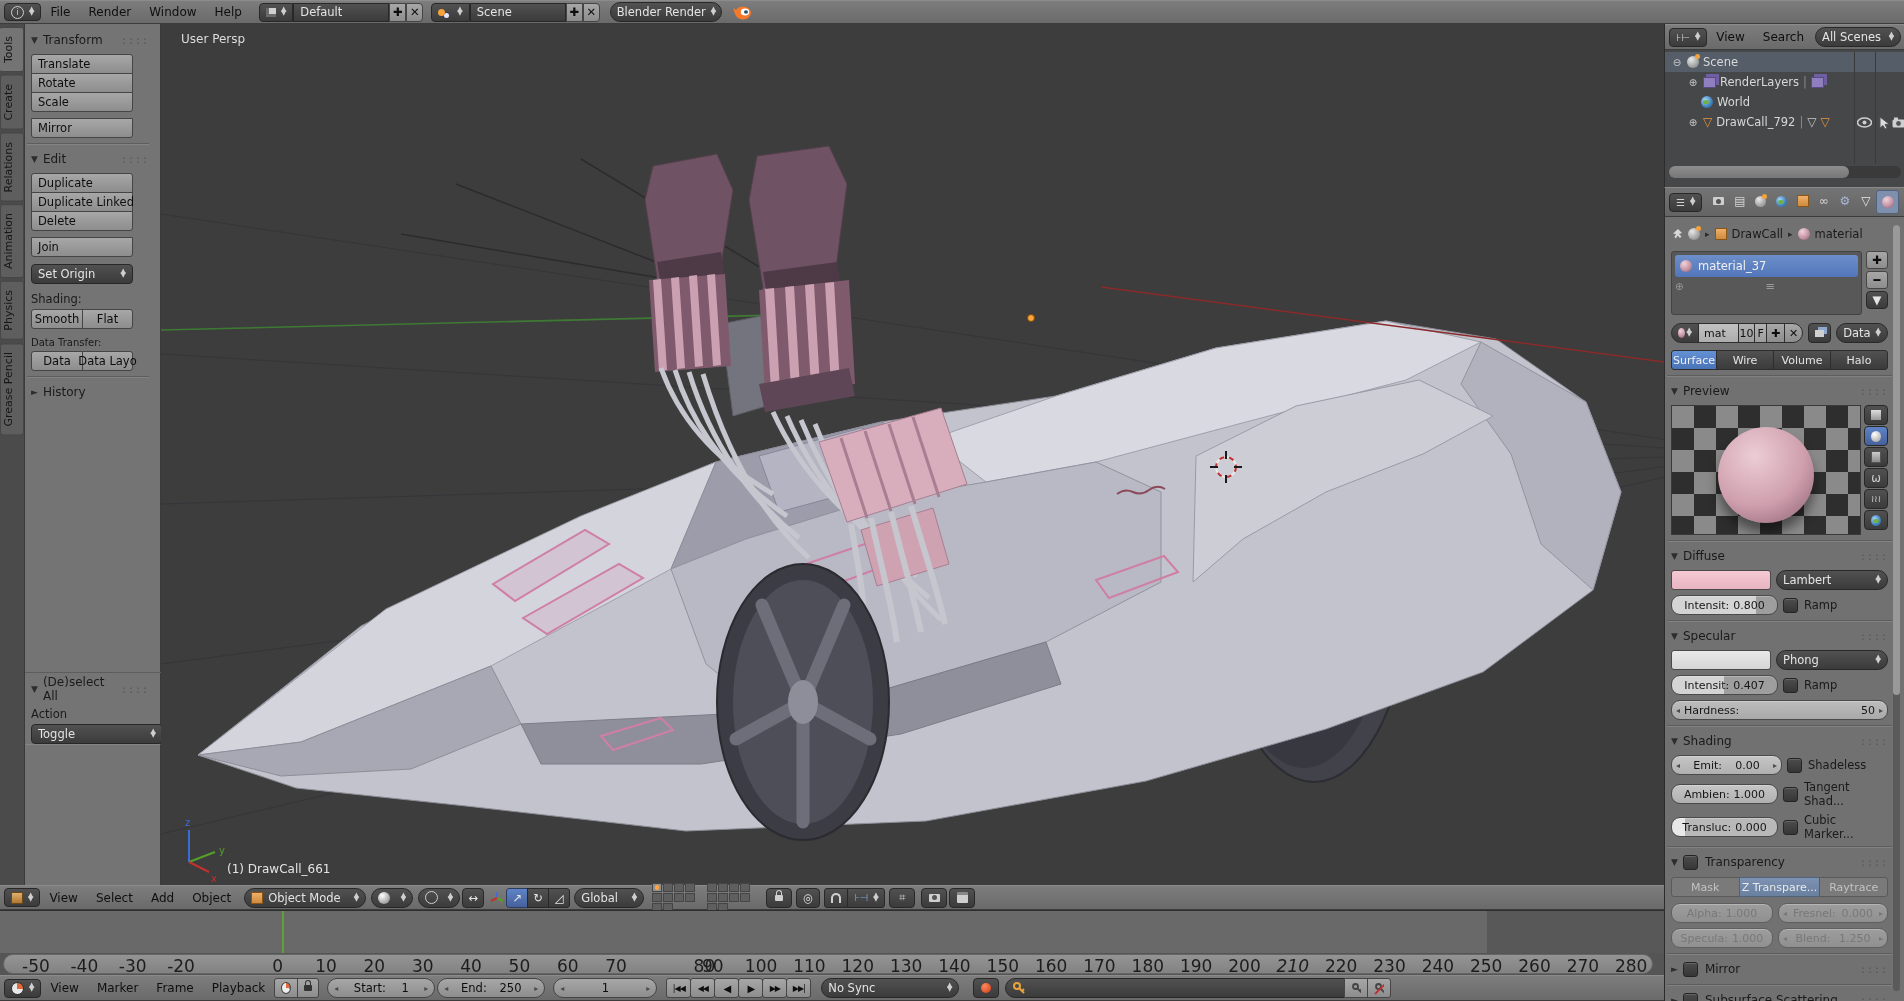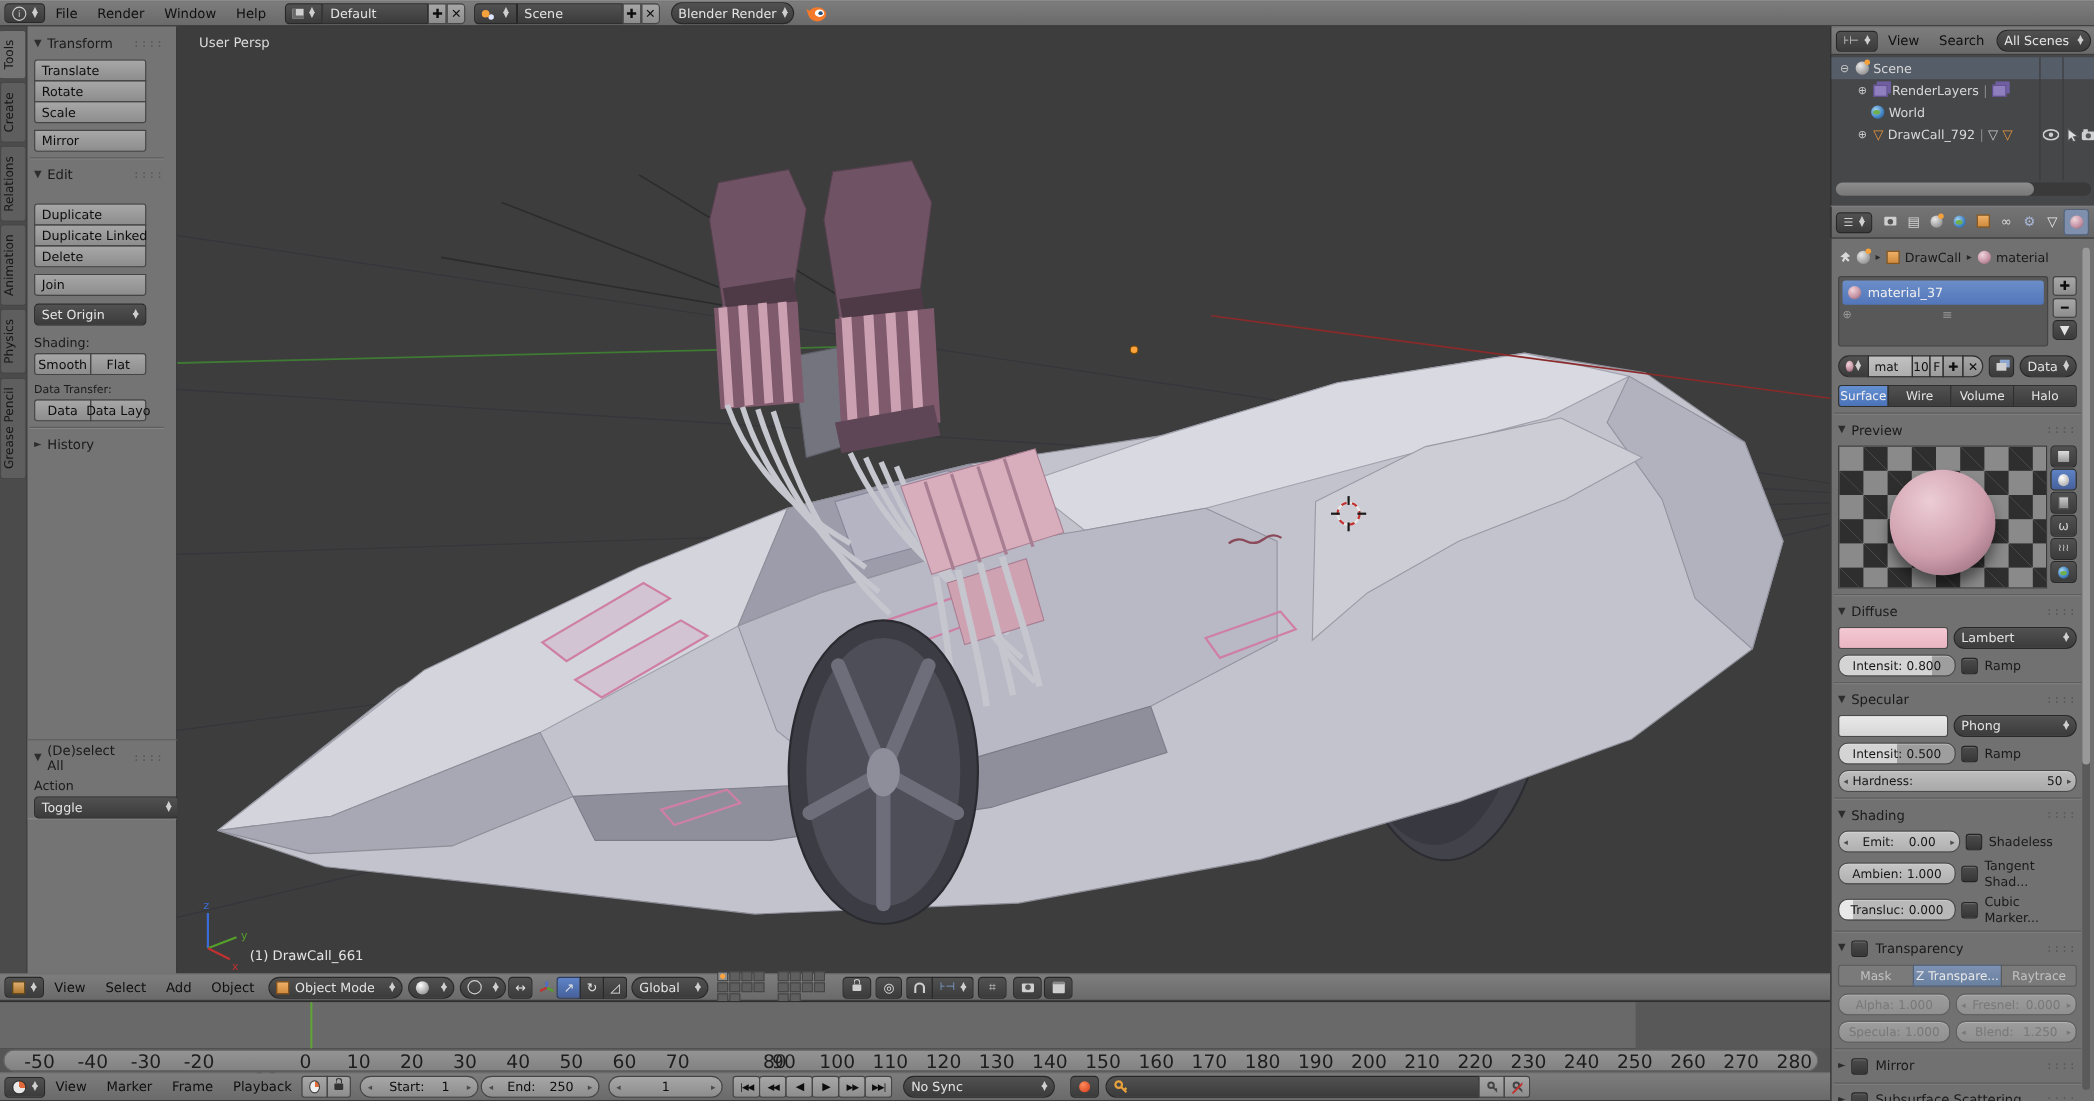--- a/index.html
+++ b/index.html
@@ -128,21 +128,21 @@
     </div>
     <div class="vstack" style="margin-top:6px">
       <span class="lt">Mirror</span>
     </div>
     <div class="sep" style="width:122px"></div>
     <div class="ph" style="width:118px">
       <span class="tri">▼</span>
         <span>Edit</span>
         <span class="grip">::::</span>
     </div>
-    <div class="vstack" style="margin-top:16px">
+    <div class="vstack" style="margin-top:4px">
       <span class="lt">Duplicate</span>
       <span class="lt">Duplicate Linked</span>
       <span class="lt">Delete</span>
     </div>
     <div class="vstack" style="margin-top:6px">
       <span class="lt">Join</span>
     </div>
     <span class="dk" style="width:102px;margin-top:7px">
       <span>Set Origin</span>
         <span class="updn">
@@ -447,21 +447,21 @@
       <span class="rtick" style="left: 809.44px;">110</span>
       <span class="rtick" style="left: 857.78px;">120</span>
       <span class="rtick" style="left: 906.12px;">130</span>
       <span class="rtick" style="left: 954.46px;">140</span>
       <span class="rtick" style="left: 1002.8px;">150</span>
       <span class="rtick" style="left: 1051.14px;">160</span>
       <span class="rtick" style="left: 1099.48px;">170</span>
       <span class="rtick" style="left: 1147.82px;">180</span>
       <span class="rtick" style="left: 1196.16px;">190</span>
       <span class="rtick" style="left: 1244.5px;">200</span>
-      <span class="rtick" style="left: 1292.84px;">210</span>
+      <span class="rtick" style="left: 1292.84px; font-style: italic;">210</span>
       <span class="rtick" style="left: 1341.18px;">220</span>
       <span class="rtick" style="left: 1389.52px;">230</span>
       <span class="rtick" style="left: 1437.86px;">240</span>
       <span class="rtick" style="left: 1486.2px;">250</span>
       <span class="rtick" style="left: 1534.54px;">260</span>
       <span class="rtick" style="left: 1582.88px;">270</span>
       <span class="rtick" style="left: 1631.22px;">280</span>
     </div>
   <div class="abs hdr" style="left:0;top:975px;width:1664px;height:26px;padding-left:4px">
     <span class="dk" style="height:19px">
@@ -777,21 +777,21 @@
         <span>Phong</span>
           <span class="updn">
             <span>▲</span>
             <span>▼</span>
           </span>
       </span>
     </div>
     <div style="display:flex;gap:5px;margin-top:5px;align-items:center">
       <span class="sld" style="flex:1;background:linear-gradient(to right,#d4d4d4 0 50%,#9e9e9e 50% 100%)">
         <span>Intensit:</span>
-          <span>0.500</span>
+          <span>0.407</span>
       </span>
       <label class="ckrow" style="flex:1">
         <span class="chk"></span>
         <span>Ramp</span>
       </label>
     </div>
     <span class="sld" style="margin-top:5px;background:linear-gradient(#bdbdbd,#a9a9a9);justify-content:space-between;padding:0 4px;display:flex">
       <span class="na">◂</span>
         <span style="margin-right:auto">Hardness:</span>
         <span>50</span>

